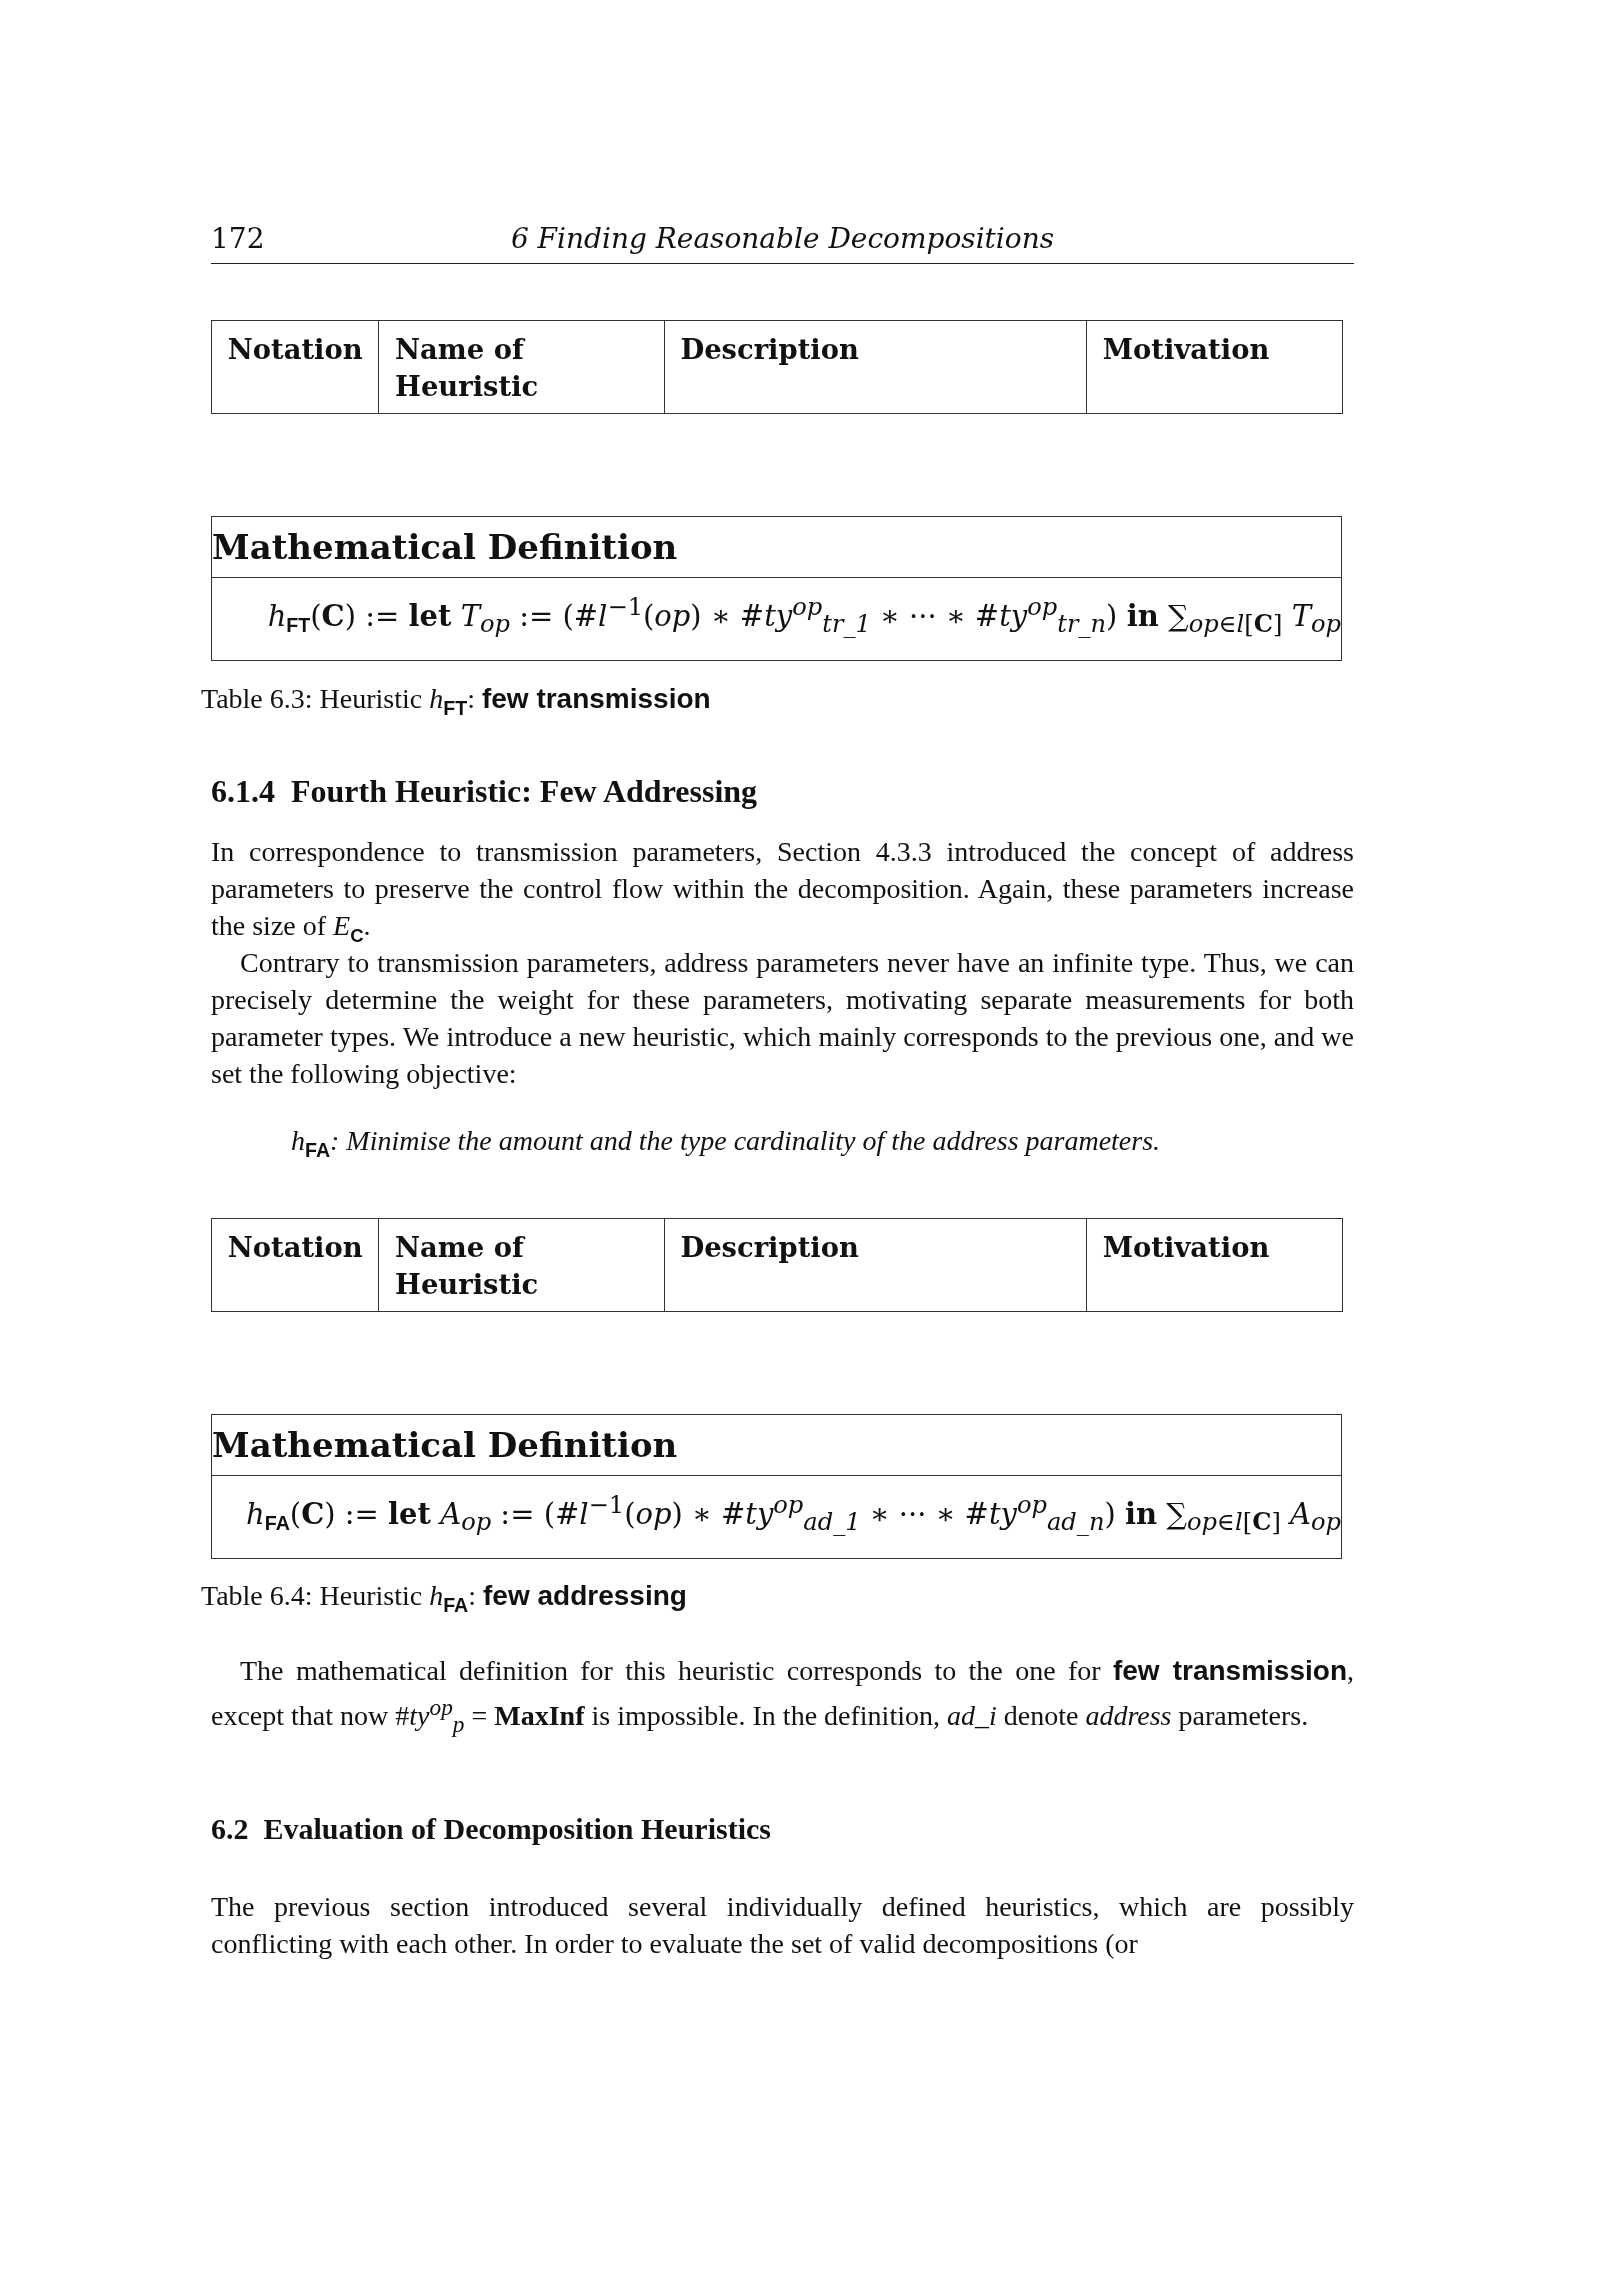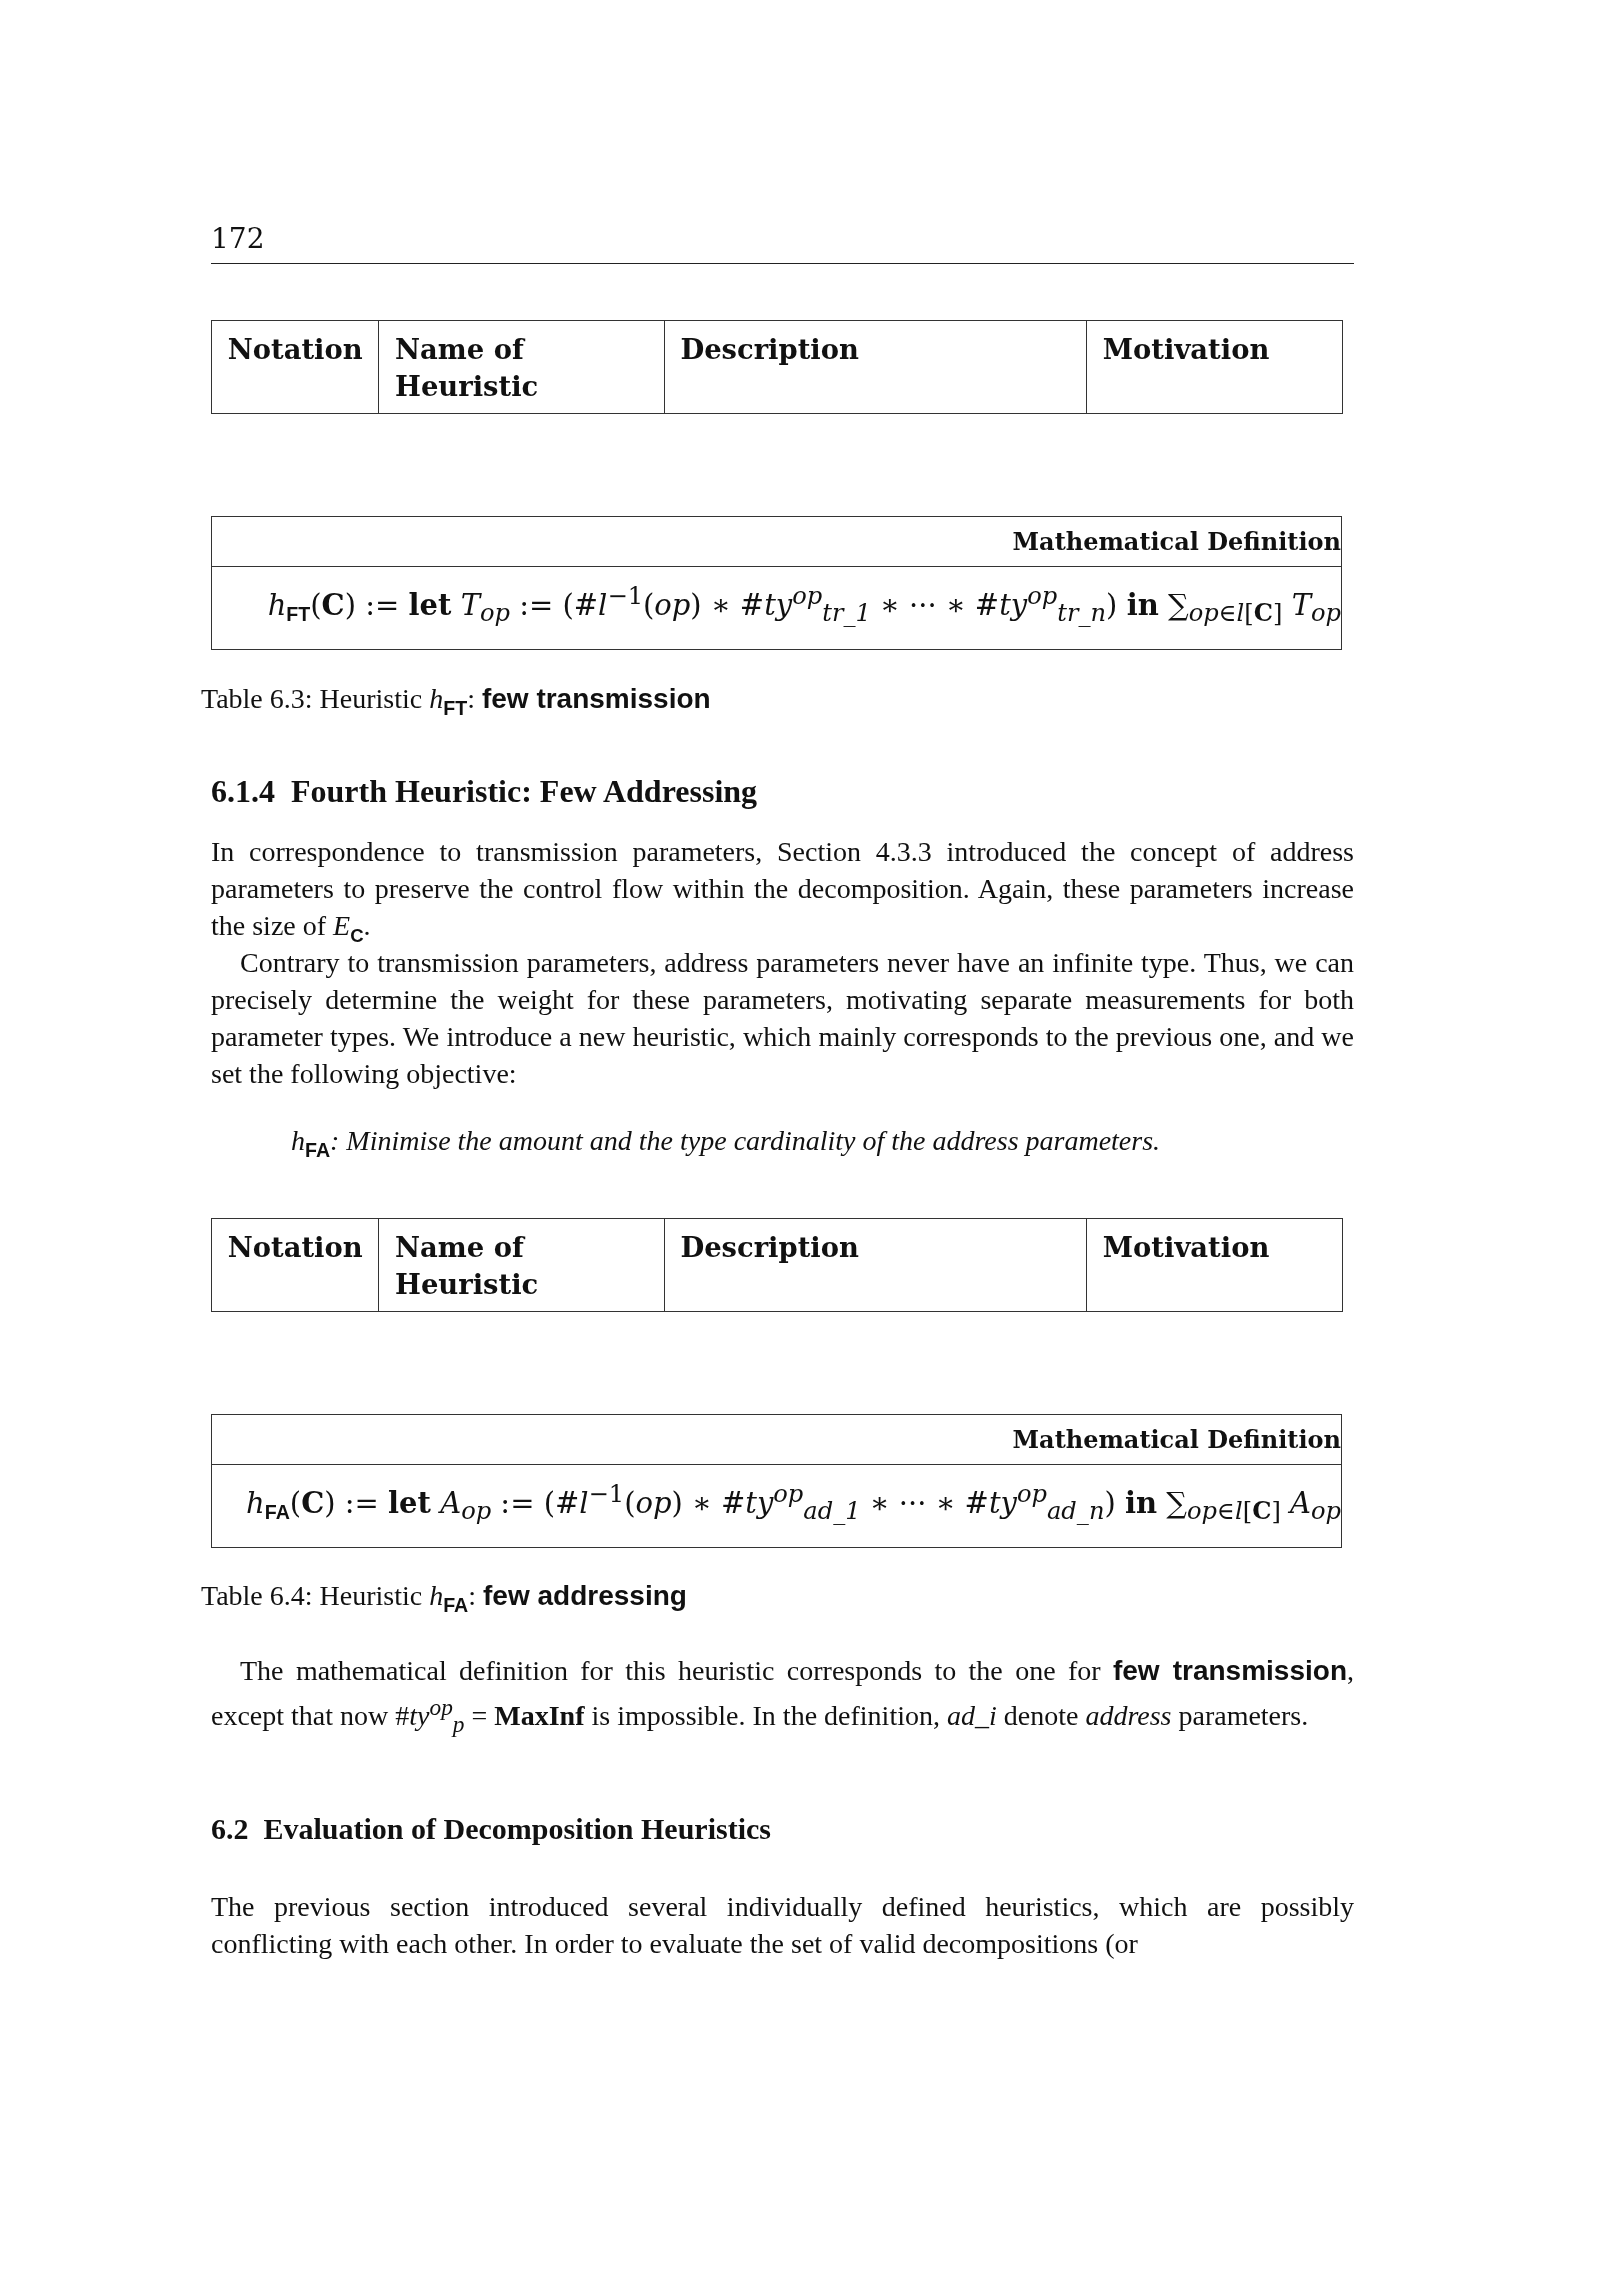--- a/index.html
+++ b/index.html
@@ -6,31 +6,32 @@
   body{width:1621px;height:2293px;position:relative;font-family:"DejaVu Serif",serif;color:#111;}
   .abs{position:absolute;margin-top:26px;}
   .hdr{top:196px;left:211px;width:1143px;height:41px;border-bottom:1.5px solid #222;font-size:28px;}
   .hdr .pn{position:absolute;left:0;top:0;}
   .hdr .ti{position:absolute;left:0;width:100%;text-align:center;top:0;font-style:italic;}
   .sans{font-family:"Liberation Sans",sans-serif;font-weight:bold;}
   table.ht{border-collapse:collapse;font-size:27.4px;}
   table.ht td{border:1.5px solid #333;vertical-align:top;padding:11.8px 15.7px;line-height:37px;}
   table.ht tr.h td{font-weight:bold;padding:9.8px 15.7px 7.8px;}
   .mbox{border:1.5px solid #333;width:1129px;}
-  .mbox .t{text-align:right;font-weight:bold;font-size:24px;padding:9.8px 0;border-bottom:1.5px solid #333;}
+  .mbox .t{text-align:left;font-weight:bold;font-size:34px;padding:9.8px 0;border-bottom:1.5px solid #333;}
   .mbox .f{text-align:right;font-size:29px;height:82px;line-height:59px;}
   .cap{width:1143px;left:201px;font-size:28px;font-family:"Liberation Serif",serif;}
   .para{left:211px;width:1143px;font-size:28px;line-height:37px;text-align:justify;font-family:"Liberation Serif",serif;}
   .sec{left:211px;font-weight:bold;font-family:"Liberation Serif",serif;}
 </style>
 </head>
 <body>
 
 <div class="abs hdr">
   <span class="pn">172</span>
+  <span class="ti">6  Finding Reasonable Decompositions</span>
 </div>
 
 <table class="ht abs" style="top:294px;left:211px;width:1132px;">
   <tbody>
       <tr class="h">
     <td style="width:123px">Notation</td>
     <td style="width:253px">Name of Heuristic</td>
     <td style="width:390px">Description</td>
     <td>Motivation</td>
   </tr>

